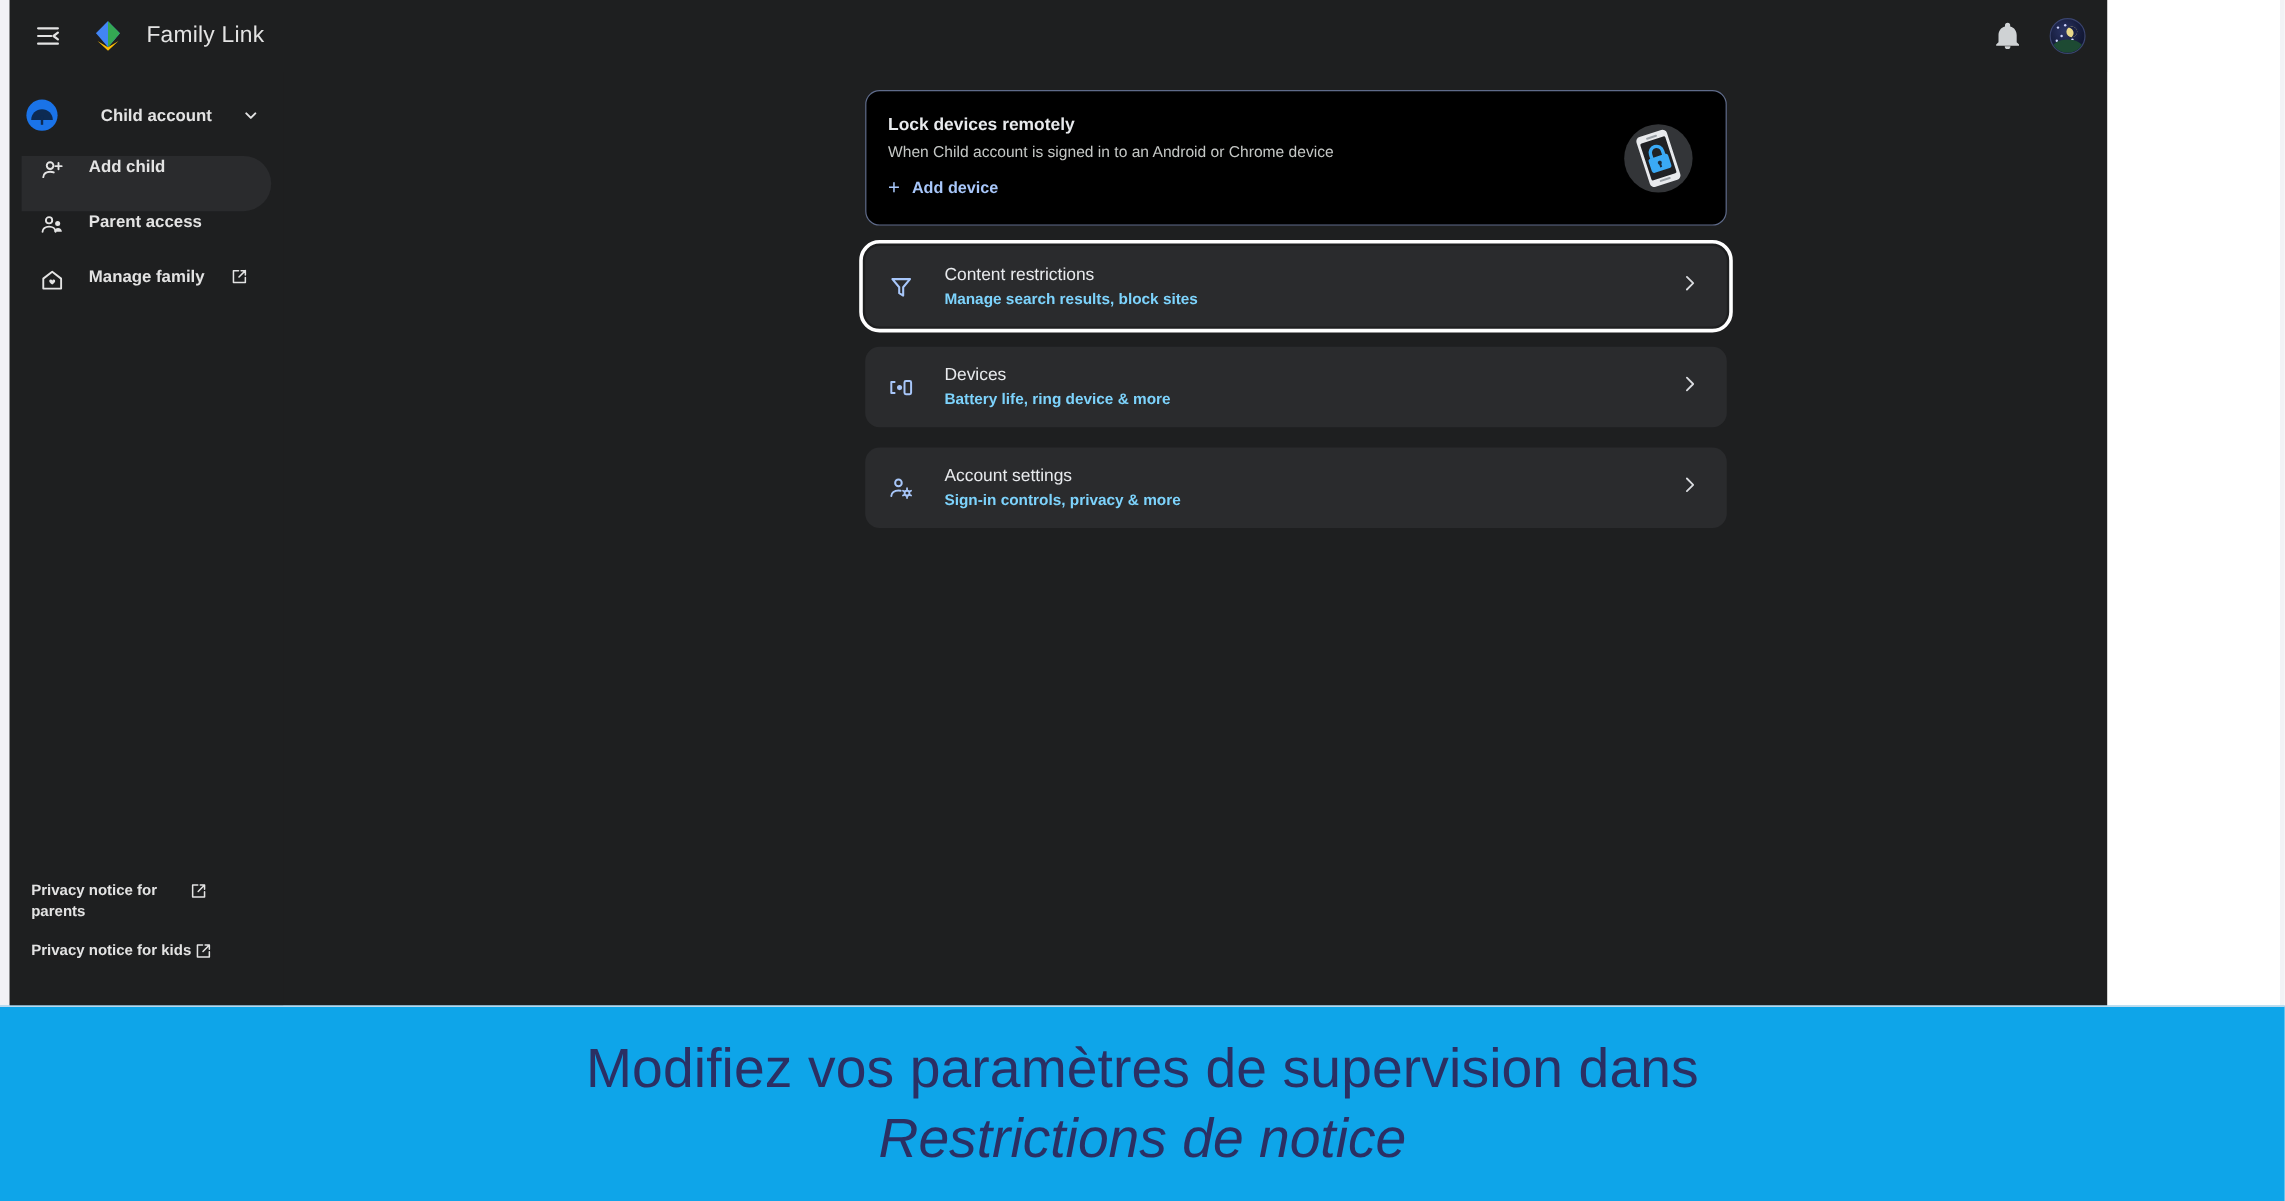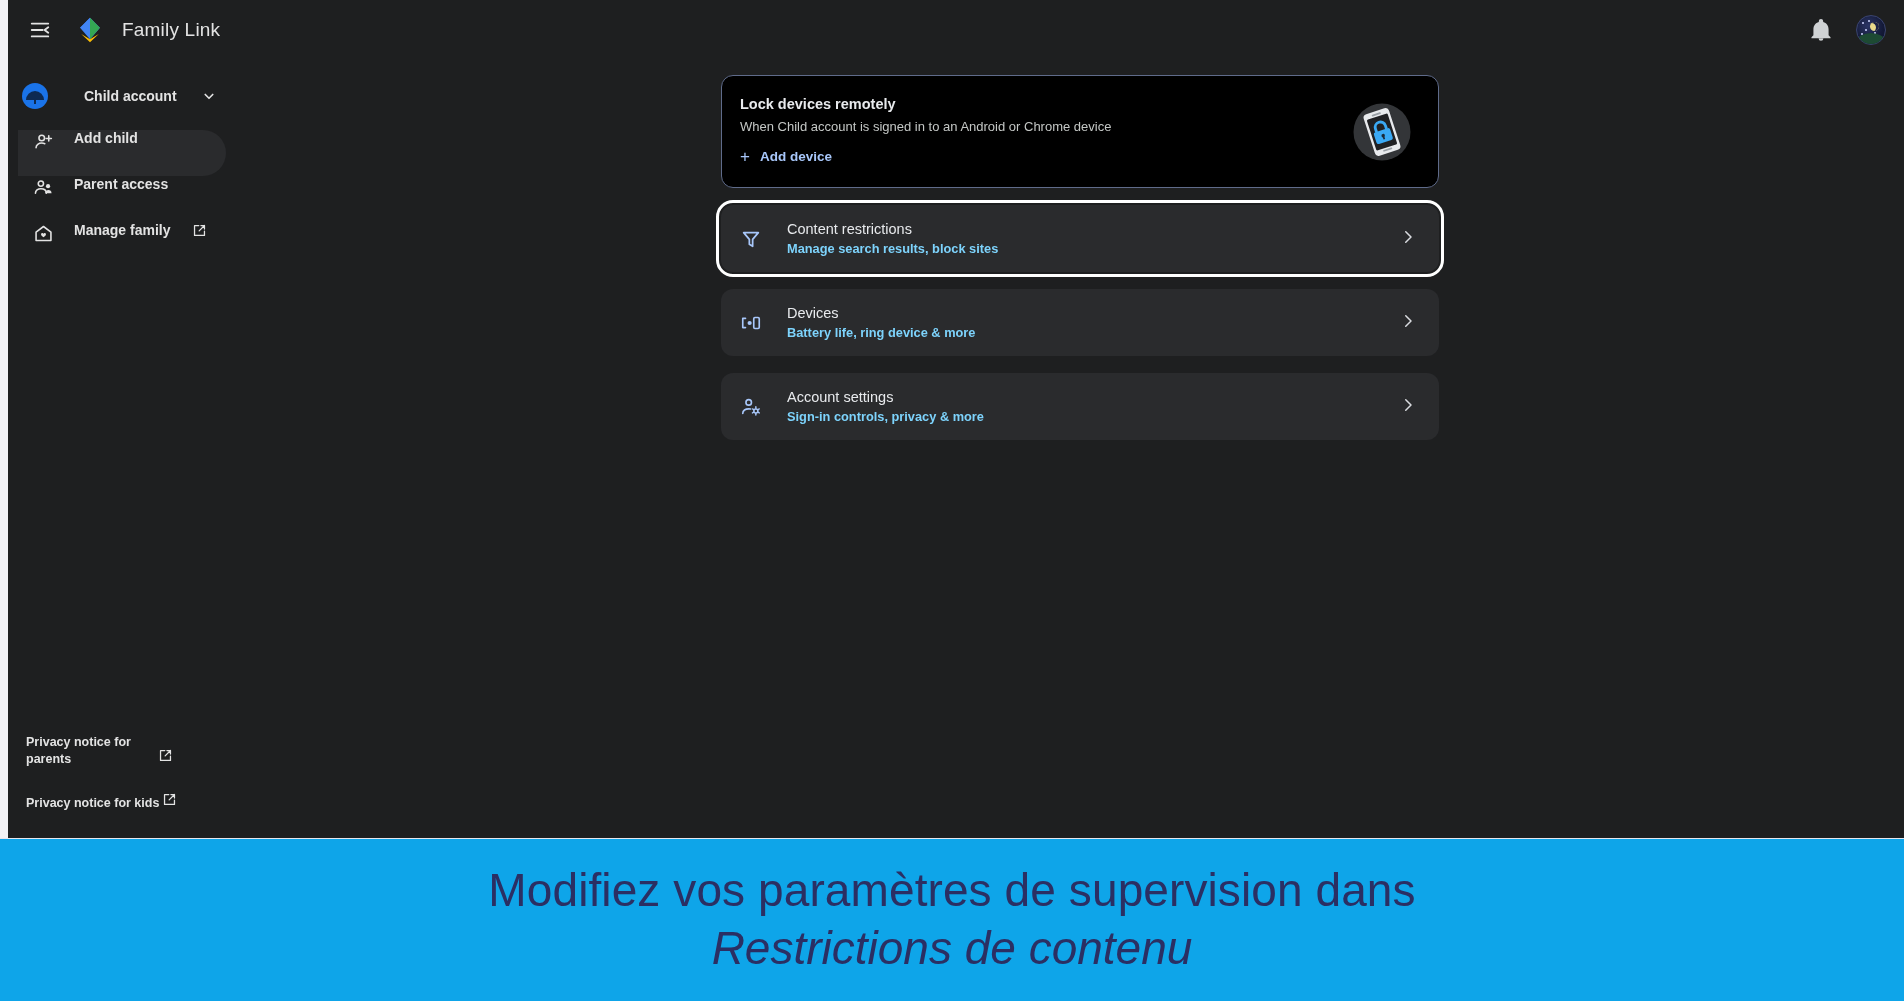--- a/index.html
+++ b/index.html
@@ -12,21 +12,21 @@
   .screen {
     position: relative;
     width: 1904px; height: 1001px;
     background: #ffffff;
   }
 
   
   .app-window {
     position: absolute;
     left: 8px; top: 0px;
-    width: 1896px; height: 838px;
+    width: 1748px; height: 838px;
     background: #1e1f20;
     overflow: hidden;
   }
 
   
   .topbar {
     position: absolute; left: 0; top: 0;
     width: 100%; height: 60px;
     display: flex; align-items: center;
     padding: 0 18px 0 10px;
@@ -132,21 +132,21 @@
     color: #e3e3e3; white-space: nowrap;
   }
   .nav-ext { margin-left: auto; }
 
   .sidebar-bottom {
     position: absolute;
     left: 0; bottom: 18px;
     width: 228px;
   }
   .privacy-item {
-    display: flex; align-items: flex-end;
+    display: flex; align-items: flex-start;
     padding: 8px 16px 8px 18px;
     min-height: 44px;
     cursor: pointer;
   }
   .privacy-label {
     font-size: 12.5px; font-weight: bold; color: #e3e3e3;
     line-height: 1.35; max-width: 118px;
   }
   .privacy-ext { margin-left: auto; margin-right: 46px; }
 
@@ -427,16 +427,16 @@
             </svg>
           </span>
         </div>
 
       </div>
     </div>
   </div>
 
   <div class="caption">
     <div class="caption-line1">Modifiez vos paramètres de supervision dans</div>
-    <div class="caption-line2">Restrictions de contenu</div>
+    <div class="caption-line2">Restrictions de notice</div>
   </div>
 
 </div>
 
 </body></html>

